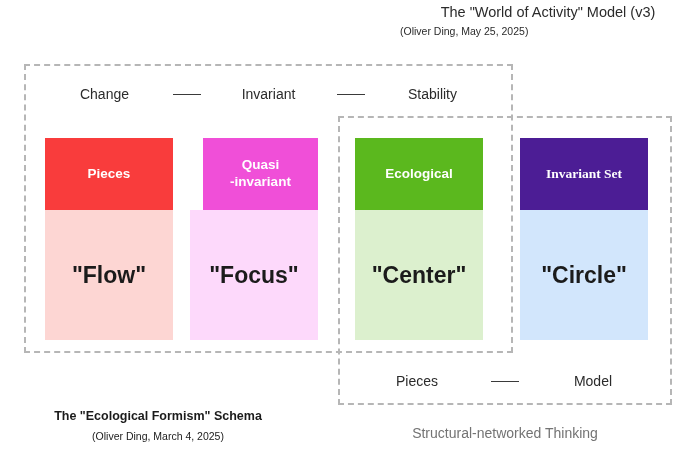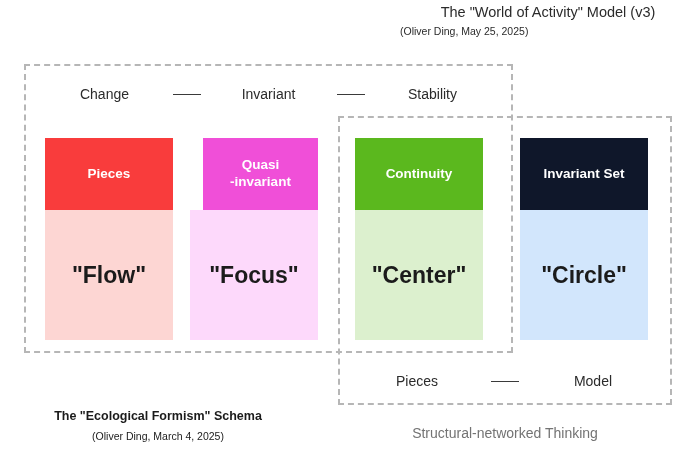--- a/index.html
+++ b/index.html
@@ -196,26 +196,26 @@
     <div class="card-head" style="background: rgb(240, 79, 216); color: rgb(255, 255, 255); margin-left: 13px;">
       <span>
         <span>Quasi</span><br>
         <span>-invariant</span>
       </span>
     </div>
     <div class="card-body" style="background: rgb(253, 217, 251);">"Focus"</div>
   </div>
 
   <div class="card card-invariant">
-    <div class="card-head" style="background: rgb(91, 184, 30); color: rgb(255, 255, 255);">Continuity</div>
+    <div class="card-head" style="background: rgb(91, 184, 30); color: rgb(255, 255, 255);">Ecological</div>
     <div class="card-body" style="background: rgb(220, 240, 206);">"Center"</div>
   </div>
 
   <div class="card card-set">
-    <div class="card-head" style="background: #0f172a; color: rgb(255, 255, 255);">Invariant Set</div>
+    <div class="card-head" style="background: #4c1d95; color: rgb(255, 255, 255); font-family: Liberation Serif, serif;">Invariant Set</div>
     <div class="card-body" style="background: rgb(210, 230, 252);">"Circle"</div>
   </div>
 
   <div class="relation-row relation-bottom">
     <span class="relation-term">Pieces</span>
     <span class="relation-dash"></span>
     <span class="relation-term">Model</span>
   </div>
 
   <div class="label-bottom">Structural-networked Thinking</div>

